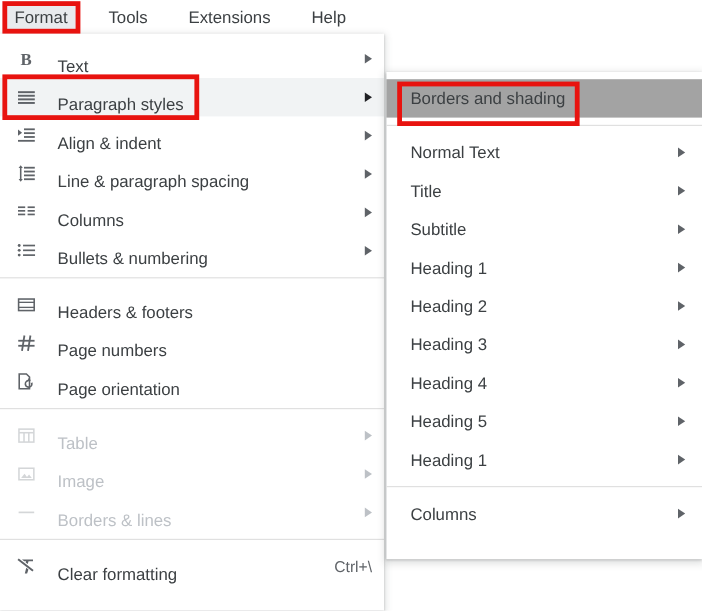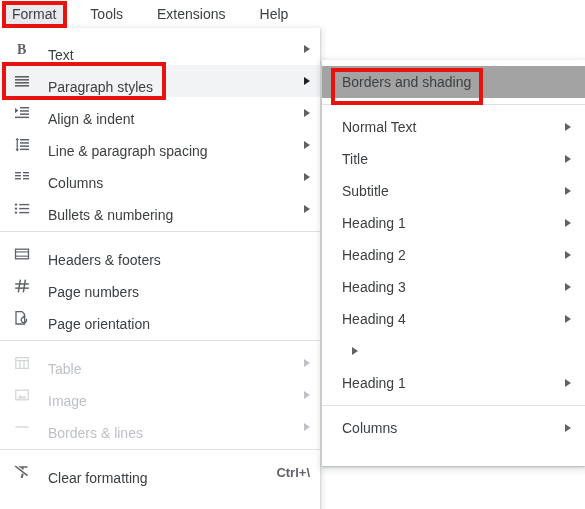--- a/index.html
+++ b/index.html
@@ -80,21 +80,20 @@
     font-size: 14px;
     line-height: 20px;
     white-space: nowrap;
     margin-top: 12px;
   }
   .mrow .shortcut {
     font-size: 13px;
     color: #5f6368;
     margin-left: 12px;
     white-space: nowrap;
-    font-weight: bold;
   }
   .arrow {
     width: 0; height: 0;
     border-left: 6px solid #5f6368;
     border-top: 4.5px solid transparent;
     border-bottom: 4.5px solid transparent;
     margin-left: 10px;
   }
   .mrow.disabled .arrow { border-left-color: #bdc1c6; }
   .mrow.hl .arrow { border-left-color: #202124; }
@@ -368,20 +367,21 @@
     </div>
     <div class="srow">
       <span class="lbl">Heading 3</span>
       <span class="arrow"></span>
     </div>
     <div class="srow">
       <span class="lbl">Heading 4</span>
       <span class="arrow"></span>
     </div>
     <div class="srow">
+      <span class="lbl">Heading 5</span>
       <span class="arrow"></span>
     </div>
     <div class="srow">
       <span class="lbl">Heading 1</span>
       <span class="arrow"></span>
     </div>
     <div class="sep"></div>
     <div class="srow">
       <span class="lbl">Columns</span>
       <span class="arrow"></span>

